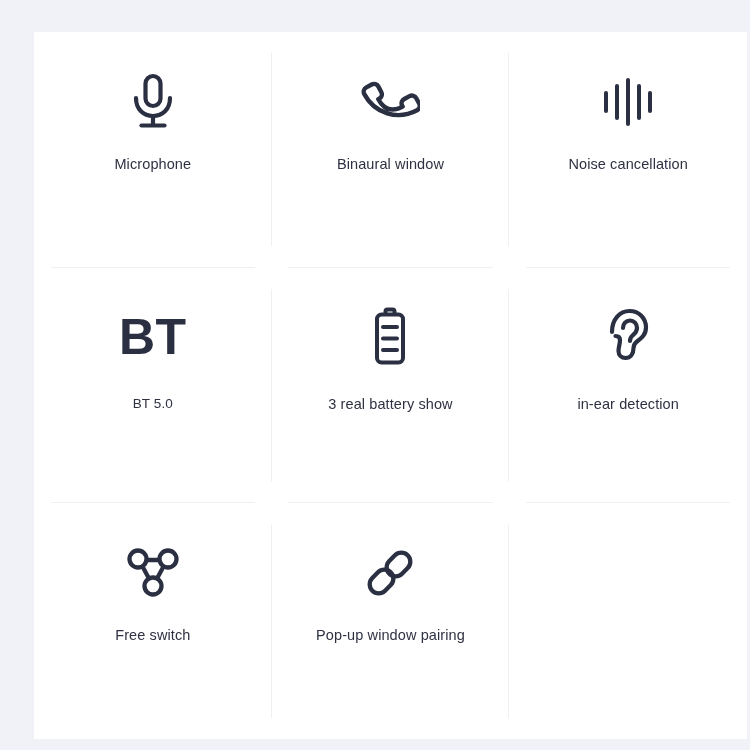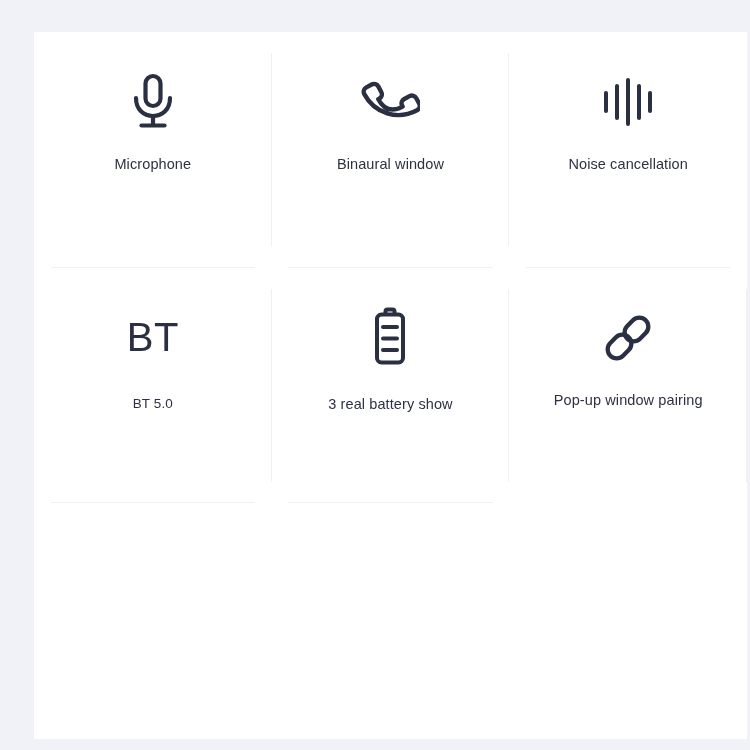--- a/index.html
+++ b/index.html
@@ -70,24 +70,24 @@
   .icon-wrap {
     height: 72px;
     display: flex;
     align-items: center;
     justify-content: center;
   }
   .icon-wrap svg {
     display: block;
   }
   .bt-text {
-    font-size: 40px;
+    font-size: 50px;
     line-height: 1;
     color: #2b2f42;
-    font-weight: 400;
+    font-weight: 700;
     letter-spacing: 0.5px;
     font-family: "Liberation Sans", sans-serif;
   }
   .label {
     margin-top: 18px;
     font-size: 14.5px;
     color: #2e3142;
     letter-spacing: 0.1px;
     text-align: center;
     white-space: nowrap;
@@ -155,21 +155,43 @@
             <path d="M16.5 7 L16.5 4.5 C16.5 3.4 17.4 2.5 18.5 2.5 L23.5 2.5 C24.6 2.5 25.5 3.4 25.5 4.5 L25.5 7"></path>
             <rect x="8" y="7.5" width="26" height="48" rx="4.5"></rect>
             <line x1="14" y1="20" x2="28" y2="20"></line>
             <line x1="14" y1="31.5" x2="28" y2="31.5"></line>
             <line x1="14" y1="43" x2="28" y2="43"></line>
           </svg>
         </div>
         <div class="label">3 real battery show</div>
       </div>
 
-
+      <div class="cell r2 hdiv">
+        <div class="icon-wrap">
+          <svg width="50" height="60" viewBox="0 0 50 60" fill="none" stroke="#2b2f42" stroke-width="4.2" stroke-linecap="round" stroke-linejoin="round">
+            <path d="M9 25 C9 12 17 4 26.5 4 C36 4 43 11 43 20.5 C43 28 38 31.5 34.5 34 C31.5 36.2 30.5 38 30.5 41 C30.5 47 27.5 51 22.5 51 C18.5 51 15.5 48 15.5 44 C15.5 40 17 37 17 33 C17 29.5 14 29 12.5 29"></path>
+            <path d="M20 21 C20 16.8 23 13.5 27 13.5 C31 13.5 34 16.8 34 21 C34 25 31.5 26.8 29.5 28.5 C27.5 30.2 27 31.8 27 34"></path>
+          </svg>
+        </div>
+        <div class="label">in-ear detection</div>
+      </div>
+
+      <div class="cell r3 vdiv">
+        <div class="icon-wrap">
+          <svg width="58" height="56" viewBox="0 0 58 56" fill="none" stroke="#2b2f42" stroke-width="4.3" stroke-linecap="round" stroke-linejoin="round">
+            <line x1="15" y1="15" x2="43" y2="15"></line>
+            <line x1="15" y1="15" x2="29" y2="41"></line>
+            <line x1="43" y1="15" x2="29" y2="41"></line>
+            <circle cx="14" cy="14" r="8.5" fill="#ffffff"></circle>
+            <circle cx="44" cy="14" r="8.5" fill="#ffffff"></circle>
+            <circle cx="29" cy="41" r="8.5" fill="#ffffff"></circle>
+          </svg>
+        </div>
+        <div class="label">Free switch</div>
+      </div>
 
       <div class="cell r3 vdiv">
         <div class="icon-wrap">
           <svg width="58" height="58" viewBox="0 0 58 58" fill="none" stroke="#2b2f42" stroke-width="4.3" stroke-linecap="round" stroke-linejoin="round">
             <g transform="rotate(-45 29 29)">
               <rect x="4" y="20" width="26" height="18" rx="9"></rect>
               <rect x="28" y="20" width="26" height="18" rx="9"></rect>
             </g>
           </svg>
         </div>

